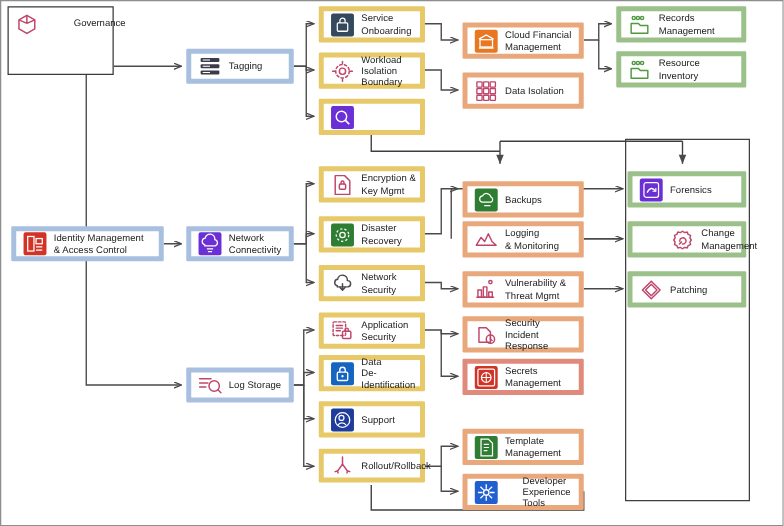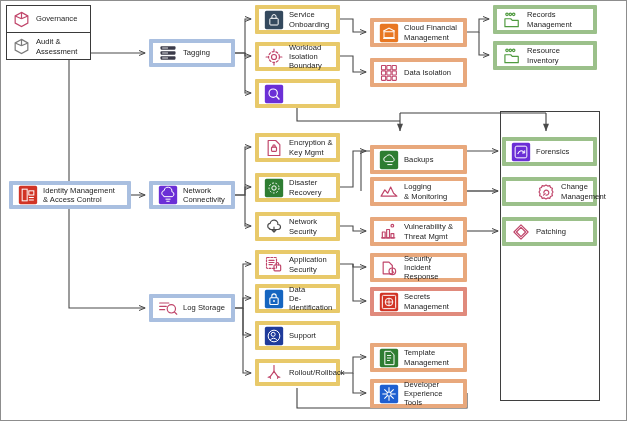--- a/index.html
+++ b/index.html
@@ -11,21 +11,21 @@
         background:#ffffff;border:4px solid #000000;border-radius:1px;padding:0 3px;}
   .node .ico{flex:0 0 auto;width:20px;height:20px;margin:0 5px 0 2px;display:block;}
   .node .lbl{font-size:7.6px;line-height:9.2px;color:#1b1b1b;letter-spacing:0.05px;
              white-space:pre-line;}
   .bd-blue{border-color:#a9bfe0;}
   .bd-gold{border-color:#e8c96a;}
   .bd-orange{border-color:#e8a87c;}
   .bd-green{border-color:#9bc08a;}
   .bd-red{border-color:#e08a7c;}
   .legend{position:absolute;border:1px solid #3a3a3a;background:#fff;box-sizing:border-box;}
-  .legend .row{display:flex;align-items:center;box-sizing:border-box;padding:0 4px;}
+  .legend .row{display:flex;align-items:center;box-sizing:border-box;padding:0 4px;gap:23px;}
   .legend .row + .row{border-top:1px solid #3a3a3a;}
   .legend .lbl{font-size:7.6px;line-height:9.2px;color:#1b1b1b;white-space:pre-line;}
   .legend .ico{width:19px;height:19px;margin:0 5px 0 1px;flex:0 0 auto;}
   .innerframe{position:absolute;border:1px solid #3f3f3f;box-sizing:border-box;background:transparent;}
 </style>
 </head>
 <body>
 
 <div id="canvas">
 
@@ -98,32 +98,20 @@
       <span class="ico">
         <svg viewBox="0 0 24 24" width="19" height="19">
             <g fill="none" stroke="#c0456a" stroke-width="1.5">
           <path d="M12 3 L20 7.5 L20 16.5 L12 21 L4 16.5 L4 7.5 Z"></path>
           <path d="M12 3 L12 11 M12 11 L4 7.5 M12 11 L20 7.5"></path>
             </g>
           </svg>
       </span>
       <span class="lbl">Governance</span>
     </div>
-    <div class="row" style="height:28px;">
-      <span class="ico">
-        <svg viewBox="0 0 24 24" width="19" height="19">
-            <g fill="none" stroke="#7a7a7a" stroke-width="1.5">
-          <path d="M12 3 L20 7.5 L20 16.5 L12 21 L4 16.5 L4 7.5 Z"></path>
-          <path d="M12 3 L12 11 M12 11 L4 7.5 M12 11 L20 7.5"></path>
-            </g>
-          </svg>
-      </span>
-      <span class="lbl">Audit &amp;
-Assessment</span>
-    </div>
   </div>
 
   <div id="nodes">
       <div class="node bd-blue" style="left: 8px; top: 180px; width: 122px; height: 28px;">
         <span class="ico"><svg viewBox="0 0 24 24" width="20" height="20">
             <rect x="1" y="1" width="22" height="22" rx="2" fill="#d13426"></rect>
             <rect x="5" y="5" width="6" height="14" fill="none" stroke="#fff" stroke-width="1.2"></rect>
             <rect x="13" y="7" width="6" height="5" fill="none" stroke="#fff" stroke-width="1.2"></rect>
             <path d="M13 15h6M13 18h6" stroke="#fff" stroke-width="1.2"></path>
           </svg></span>
@@ -342,21 +330,21 @@
       </div>
       <div class="node bd-orange" style="left: 369px; top: 342px; width: 97px; height: 29px;">
         <span class="ico"><svg viewBox="0 0 24 24" width="20" height="20">
             <rect x="1" y="1" width="22" height="22" rx="2" fill="#2e7d32"></rect>
             <path d="M7 4h7l4 4v12H7z" fill="none" stroke="#fff" stroke-width="1.2"></path>
             <path d="M9.6 9h5M9.6 12h5M9.6 15h3.5" stroke="#fff" stroke-width="1.1"></path>
           </svg></span>
         <span class="lbl">Template
 Management</span>
       </div>
-      <div class="node bd-orange" style="left: 369px; top: 378px; width: 97px; height: 29px;">
+      <div class="node bd-orange" style="left: 369px; top: 378px; width: 97px; height: 29px; gap: 14px;">
         <span class="ico"><svg viewBox="0 0 24 24" width="20" height="20">
             <rect x="1" y="1" width="22" height="22" rx="2" fill="#1f5fd0"></rect>
             <g fill="none" stroke="#fff" stroke-width="1.3">
               <circle cx="12" cy="12" r="2.6"></circle>
               <path d="M12 4v4.4M12 15.6V20M4 12h4.4M15.6 12H20M6.4 6.4l3.1 3.1M14.5 14.5l3.1 3.1M17.6 6.4l-3.1 3.1M9.5 14.5l-3.1 3.1"></path>
             </g>
           </svg></span>
         <span class="lbl">Developer
 Experience Tools</span>
       </div>

